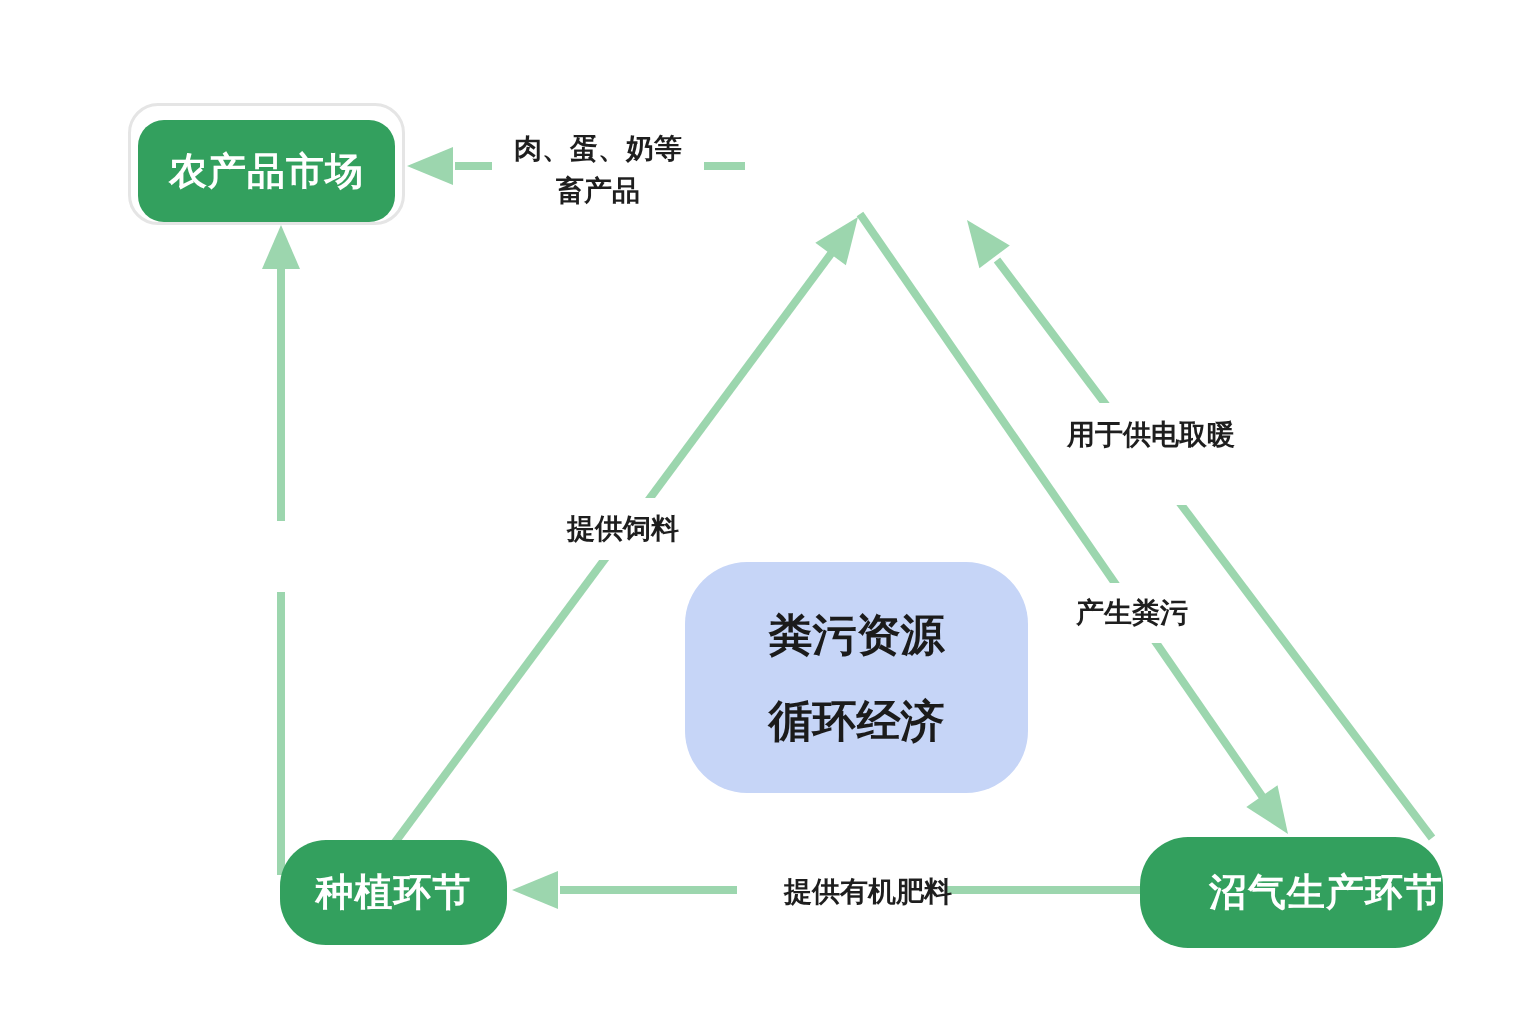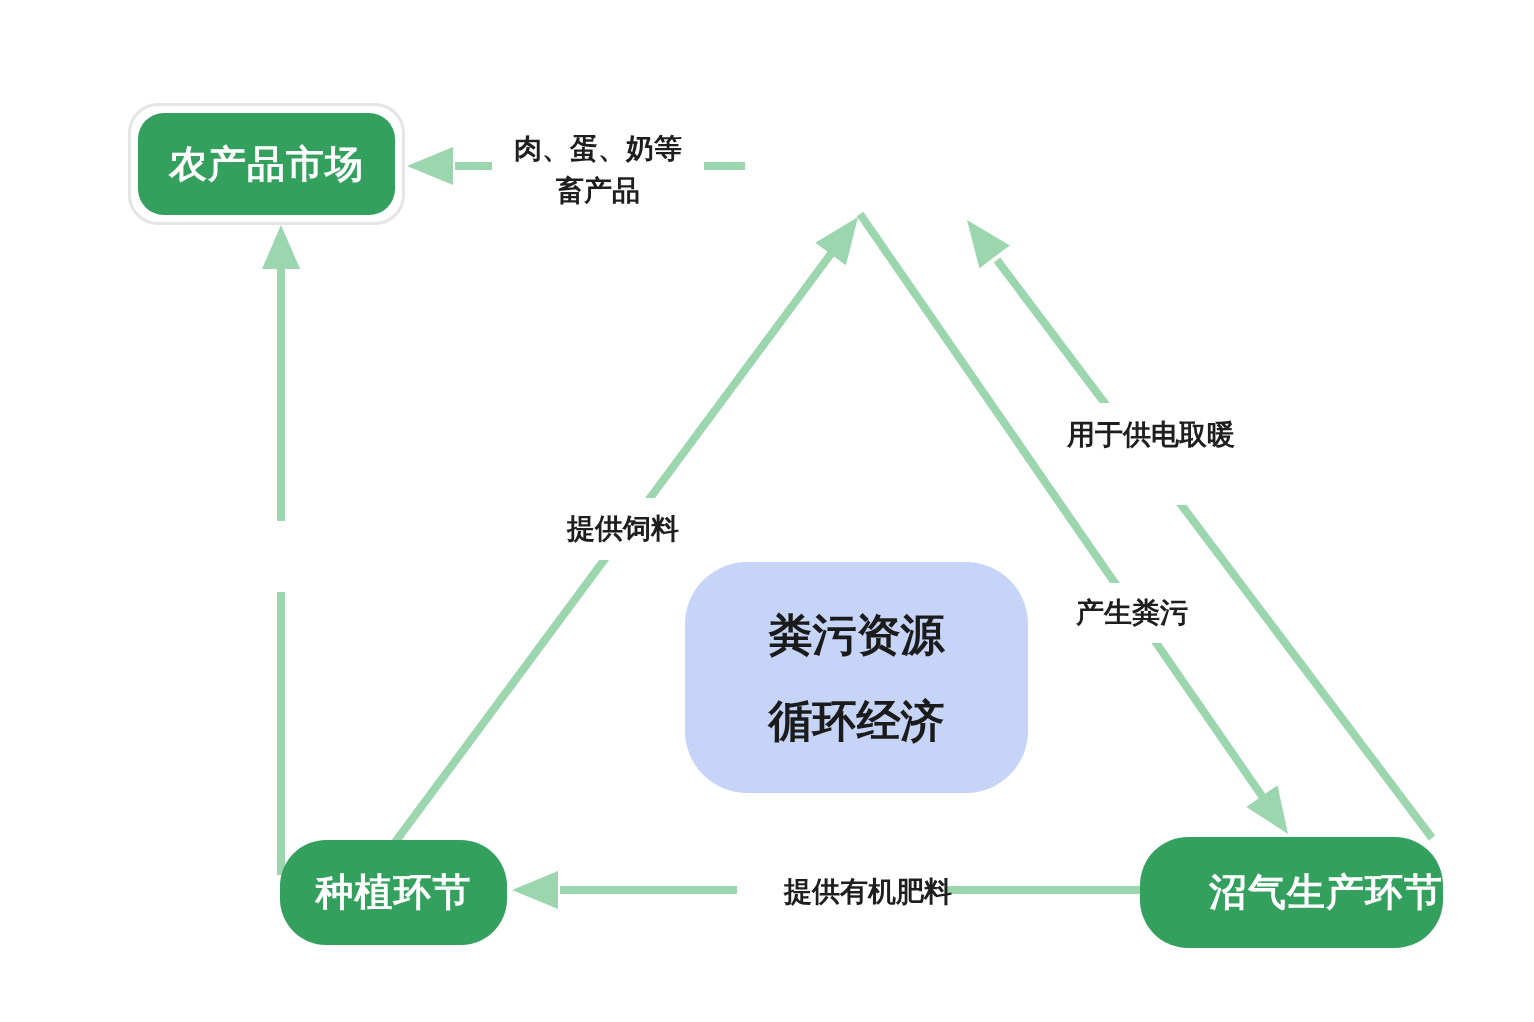--- a/index.html
+++ b/index.html
@@ -6,21 +6,21 @@
   .canvas{
     position:relative;width:1534px;height:1022px;background:#ffffff;overflow:hidden;
     font-family:"Liberation Sans","DejaVu Sans",sans-serif;
   }
   .canvas svg{position:absolute;left:0;top:0;}
   .node{
     position:absolute;display:flex;align-items:center;justify-content:center;
     background:#33A05E;color:#ffffff;font-weight:bold;font-size:38px;letter-spacing:1px;
   }
   .node-ring{
-    position:absolute;display:flex;align-items:center;justify-content:center;
+    position:absolute;display:flex;align-items:flex-end;justify-content:center;
     background:#ffffff;border:3px solid #E5E5E5;border-radius:30px;box-sizing:border-box;
   }
   .node-ring .node{position:static;}
   .center-box{
     position:absolute;display:flex;flex-direction:column;align-items:center;justify-content:center;
     background:#C6D5F7;color:#1b1b1b;font-weight:bold;font-size:44px;line-height:86px;
     border-radius:62px;text-align:center;
   }
   .edge-label{
     position:absolute;text-align:center;color:#1e1e1e;font-weight:bold;

